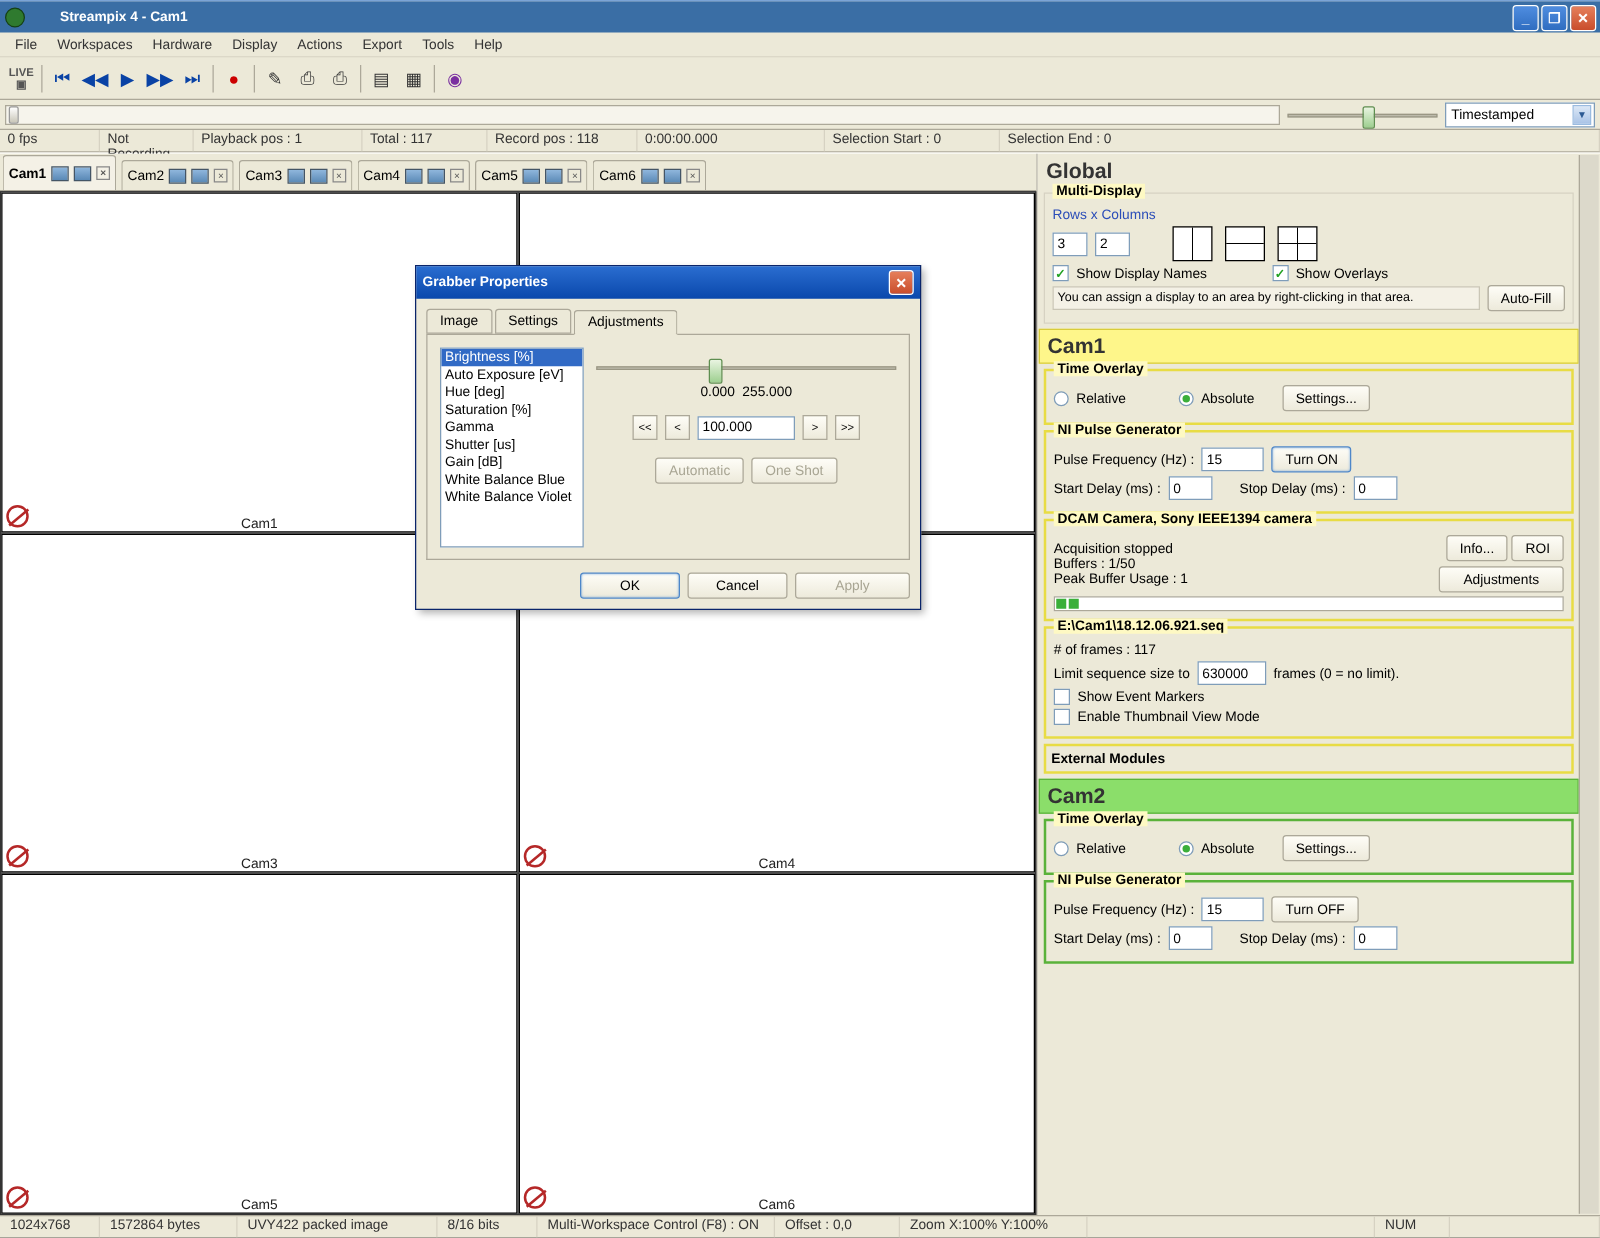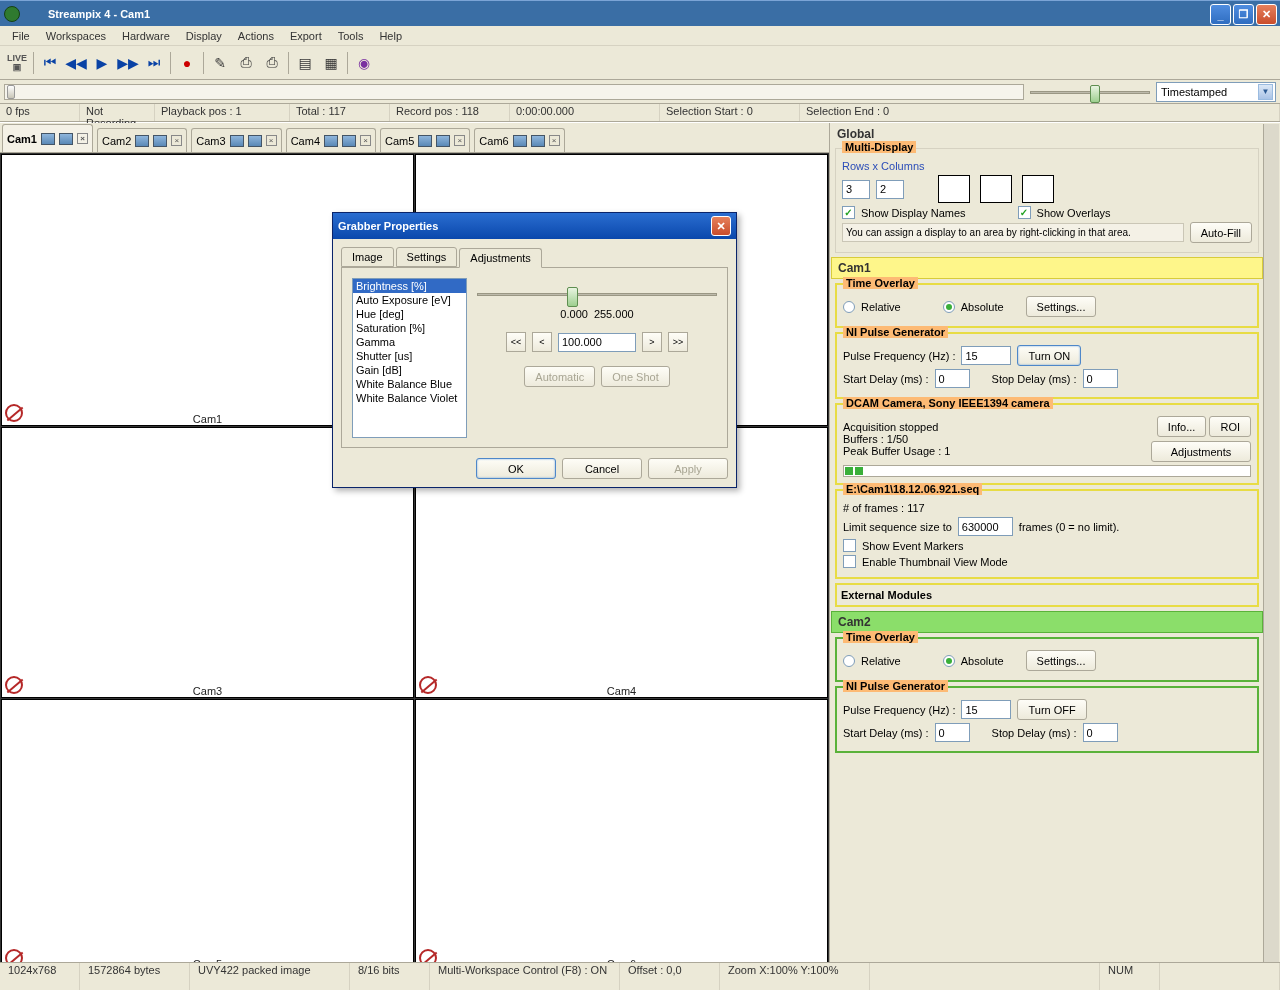--- a/index.html
+++ b/index.html
@@ -43,40 +43,40 @@
 .tinyicon { width: 14px; height: 12px; border: 1px solid #456; background: linear-gradient(#8fb6dc,#5a89b6); display: inline-block; }
 .tinyclose { width: 11px; height: 11px; border: 1px solid #888; display: inline-flex; align-items: center; justify-content: center; font-size: 8px; color: #555; }
 
 .grid { flex: 1; display: grid; grid-template-columns: 1fr 1fr; grid-template-rows: 1fr 1fr 1fr; background: #333; gap: 1px; border: 1px solid #333; }
 .gridcell { background: #fff; position: relative; border: 1px solid #000; }
 .gridcell .camlabel { position: absolute; bottom: 0; left: 50%; transform: translateX(-50%); font-size: 11px; color: #222; }
 .no-icon { position: absolute; bottom: 3px; left: 3px; width: 18px; height: 18px; border-radius: 9px; border: 2px solid #b52828; background: #fff; }
 .no-icon:after { content: ''; position: absolute; width: 20px; height: 2px; background: #b52828; top: 7px; left: -2px; transform: rotate(-40deg); }
 
 .right-pane { flex: 1; background: #ece9d8; overflow-y: auto; padding: 1px; }
-.panel-header { background: #ece9d8; font-weight: bold; padding: 3px 6px; font-size: 12px; color: #333; }
+.panel-header { background: #ece9d8; font-weight: bold; padding: 3px 6px; font-size: 17px; color: #333; }
 .panel-header.yellow { background: #fef68a; border: 1px solid #d8cc3a; }
 .panel-header.green { background: #8bde6a; border: 1px solid #5ab23a; }
 .fieldset { border: 1px solid #d6d2c2; margin: 4px; padding: 8px 6px 6px; position: relative; }
 .fieldset.yellow { border: 2px solid #e8dc44; }
 .fieldset.green { border: 2px solid #5ab23a; }
-.fieldset .legend { position: absolute; top: -8px; left: 6px; background: #fdba74; padding: 0 3px; font-weight: bold; }
+.fieldset .legend { position: absolute; top: -8px; left: 6px; background: #fef9c3; padding: 0 3px; font-weight: bold; }
 .row { display: flex; align-items: center; gap: 6px; margin: 3px 0; flex-wrap: wrap; }
 .btn { height: 21px; padding: 0 10px; border: 1px solid #aca899; background: linear-gradient(#fefdf7,#edeadb); border-radius: 3px; }
 .btn.active { border: 1px solid #4e87c9; box-shadow: inset 0 0 2px #6aa0de; }
 .input { height: 19px; border: 1px solid #7f9db9; background: #fff; padding: 0 3px; }
 .chk { width: 13px; height: 13px; border: 1px solid #7f9db9; background: #fff; display: inline-flex; align-items: center; justify-content: center; color: #21a121; font-size: 10px; font-weight: bold; }
 .radio { width: 12px; height: 12px; border-radius: 6px; border: 1px solid #7f9db9; background: #fff; display: inline-flex; align-items: center; justify-content: center; }
 .radio.on:after { content: ''; width: 6px; height: 6px; border-radius: 3px; background: #3aaf3a; }
 .layicon { width: 32px; height: 28px; border: 1px solid #000; background: #fff; display: inline-block; margin: 0 2px; }
 .hint-box { border: 1px solid #cac6b6; background: #f4f1e6; padding: 3px; font-size: 10px; flex: 1; text-align: left; }
 .prog-bar { width: 100%; height: 12px; border: 1px solid #aca899; background: #fff; }
 .prog-bar .seg { display: inline-block; width: 8px; height: 8px; margin: 1px; background: #3aaf3a; }
 
-.statusbar-bottom { height: 28px; border-top: 1px solid #aca899; display: flex; color: #333; background: #ece9d8; position: absolute; bottom: 0; left: 0; right: 0; }
+.statusbar-bottom { height: 18px; border-top: 1px solid #aca899; display: flex; color: #333; background: #ece9d8; position: absolute; bottom: 0; left: 0; right: 0; }
 .statusbar-bottom .cell { border-right: 1px solid #d6d2c2; padding: 1px 8px; }
 
 
 .dialog { position: absolute; left: 332px; top: 212px; width: 405px; background: #ece9d8; border: 1px solid #0a246a; box-shadow: 3px 3px 6px rgba(0,0,0,0.3); }
 .dialog .dlg-title { height: 26px; background: linear-gradient(#2a6dd0,#0a48ac); color: #fff; font-weight: bold; display: flex; align-items: center; padding: 0 5px; justify-content: space-between; font-size: 12px; }
 .dialog .dlg-close { width: 20px; height: 20px; background: linear-gradient(#e6805c,#c94d2c); border: 1px solid #fff; border-radius: 3px; display: flex; align-items: center; justify-content: center; color: #fff; }
 .dialog-body { padding: 8px; }
 .dlg-tabs { display: flex; border-bottom: 1px solid #aca899; }
 .dlg-tab { padding: 3px 10px; border: 1px solid #aca899; background: #ece9d8; border-radius: 3px 3px 0 0; margin-right: 2px; }
 .dlg-tab.active { background: #ece9d8; border-bottom: 1px solid #ece9d8; position: relative; top: 1px; }
@@ -400,21 +400,21 @@
         </div>
         <div class="row" style="justify-content:center;margin-top:14px">
           <button class="btn disabled">Automatic</button>
           <button class="btn disabled">One Shot</button>
         </div>
       </div>
     </div>
     <div class="dlg-buttons-row">
       <button class="btn active" style="width:80px">OK</button>
       <button class="btn" style="width:80px">Cancel</button>
-      <button class="btn disabled" style="width:80px">Apply</button>
+      <button class="btn disabled" style="width:92px">Apply</button>
     </div>
   </div>
 </div>
 
 <div class="statusbar-bottom">
   <div class="cell" style="width:80px">1024x768</div>
   <div class="cell" style="width:110px">1572864 bytes</div>
   <div class="cell" style="width:160px">UVY422 packed image</div>
   <div class="cell" style="width:80px">8/16 bits</div>
   <div class="cell" style="width:190px">Multi-Workspace Control (F8) : ON</div>

